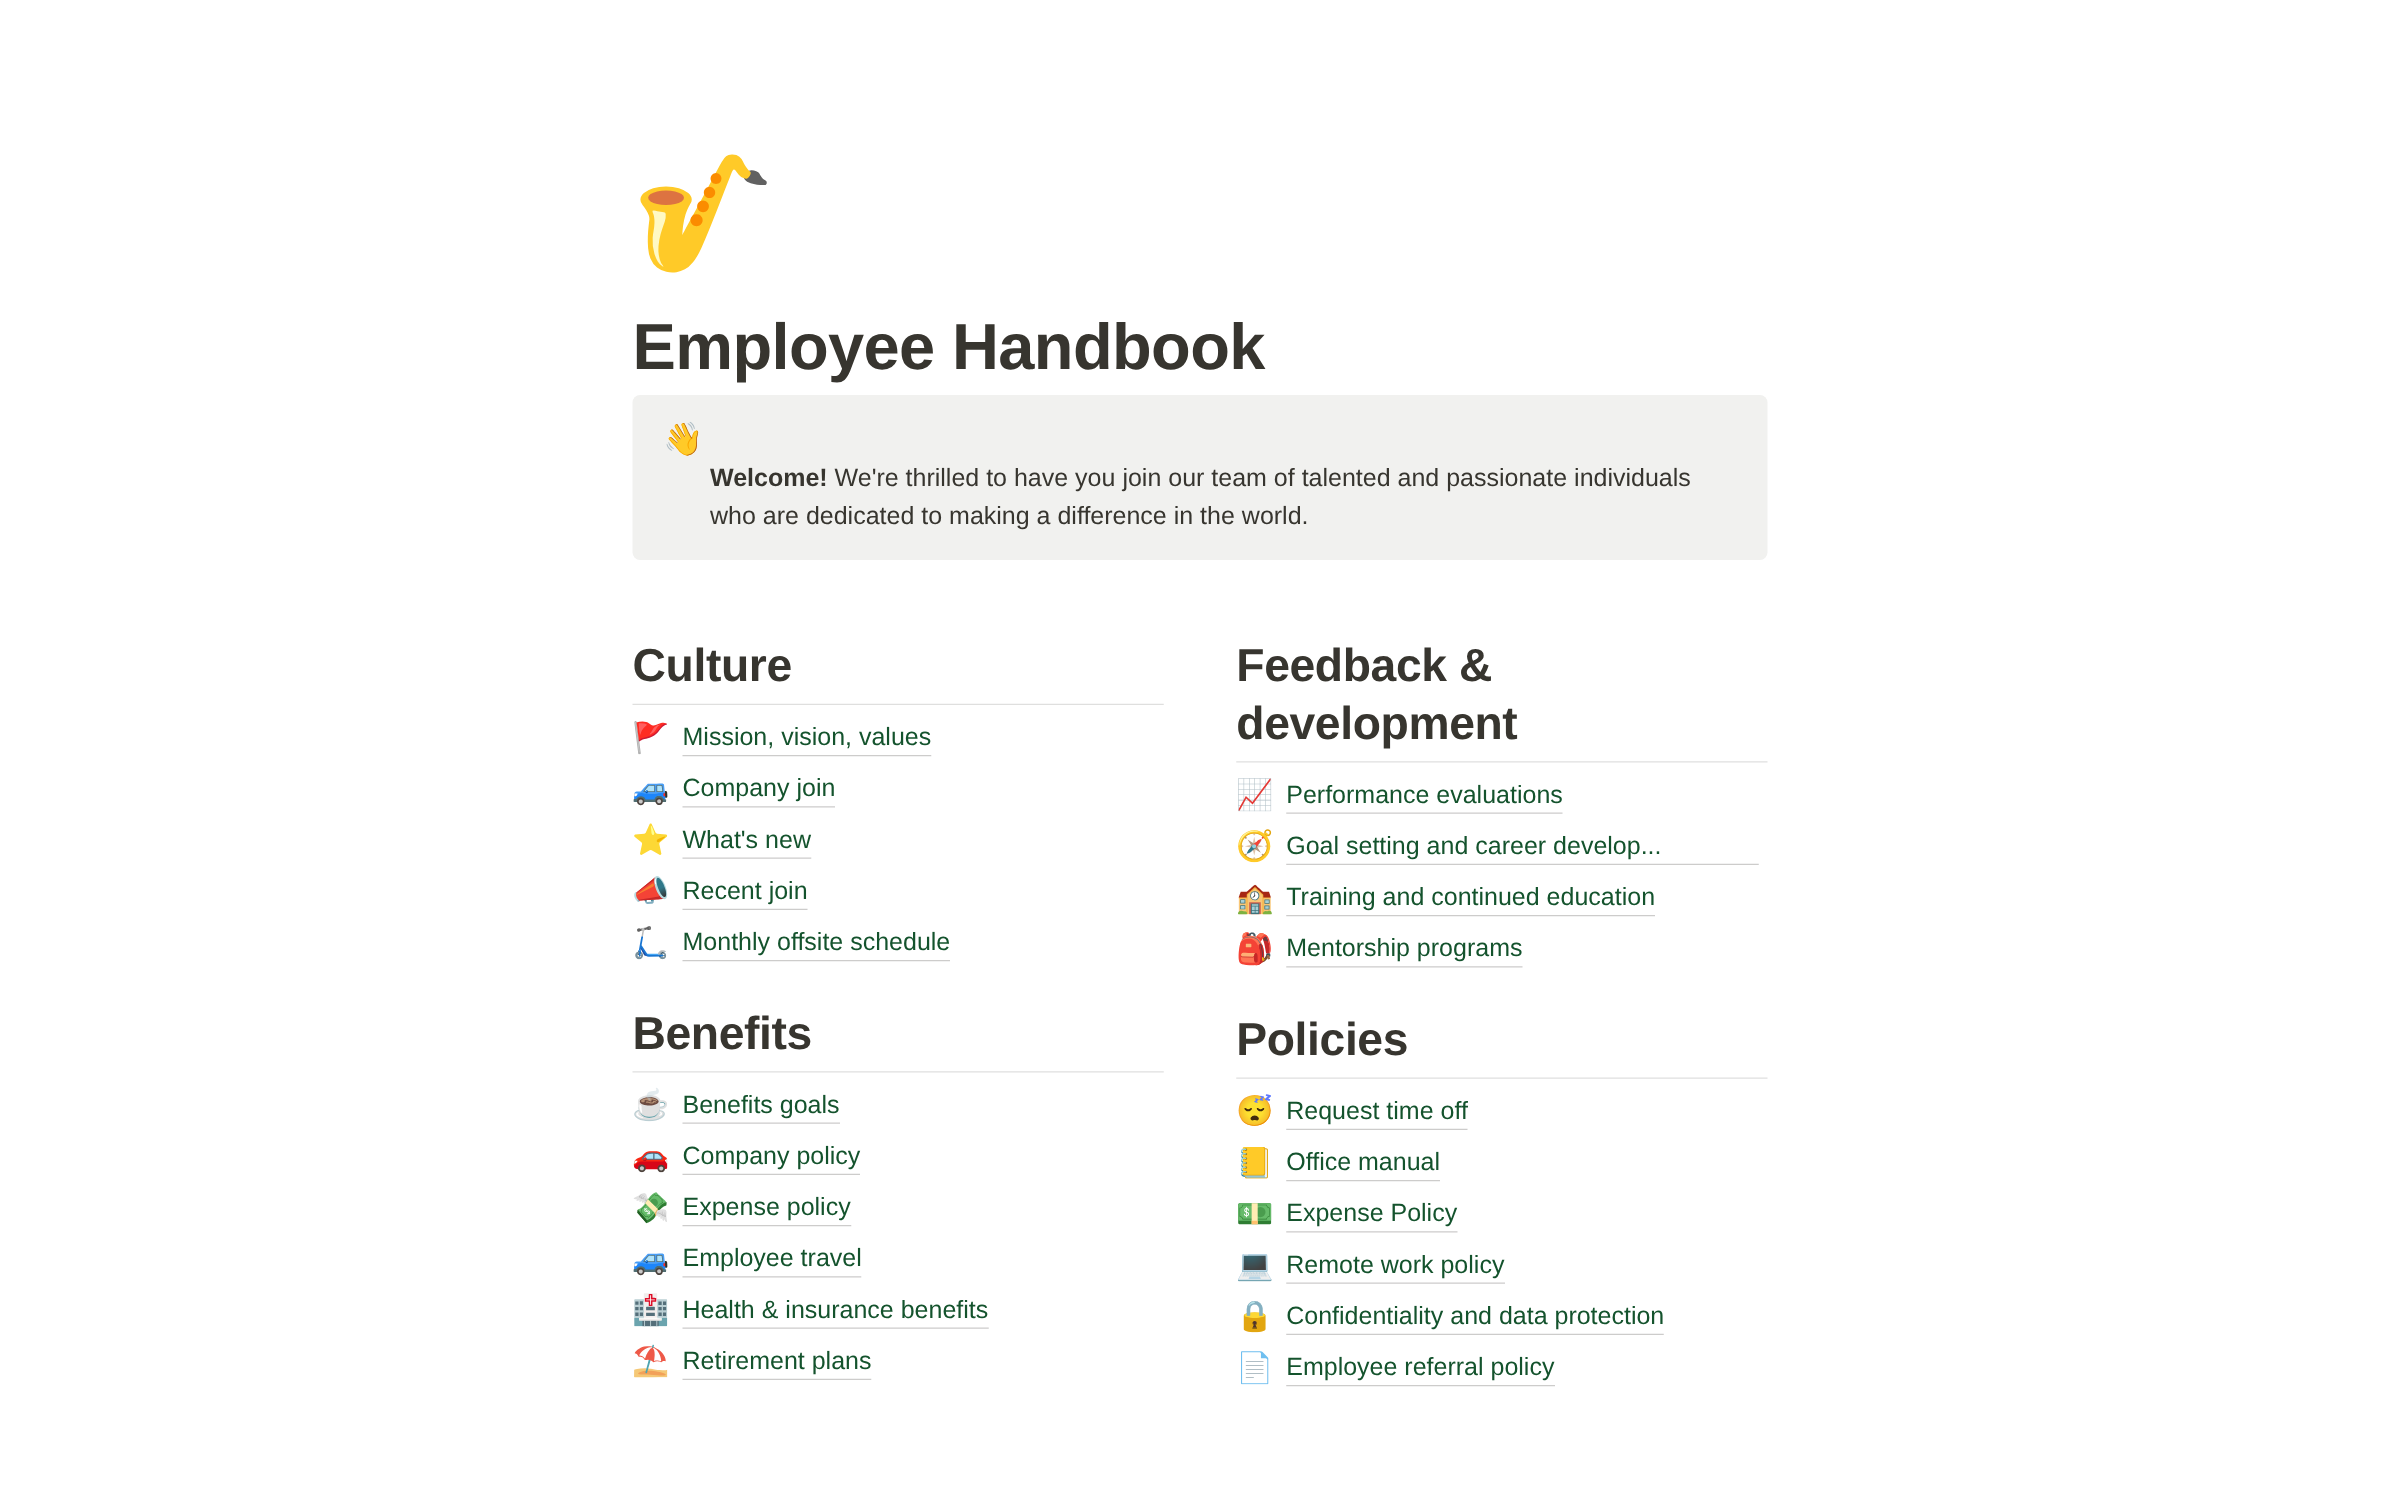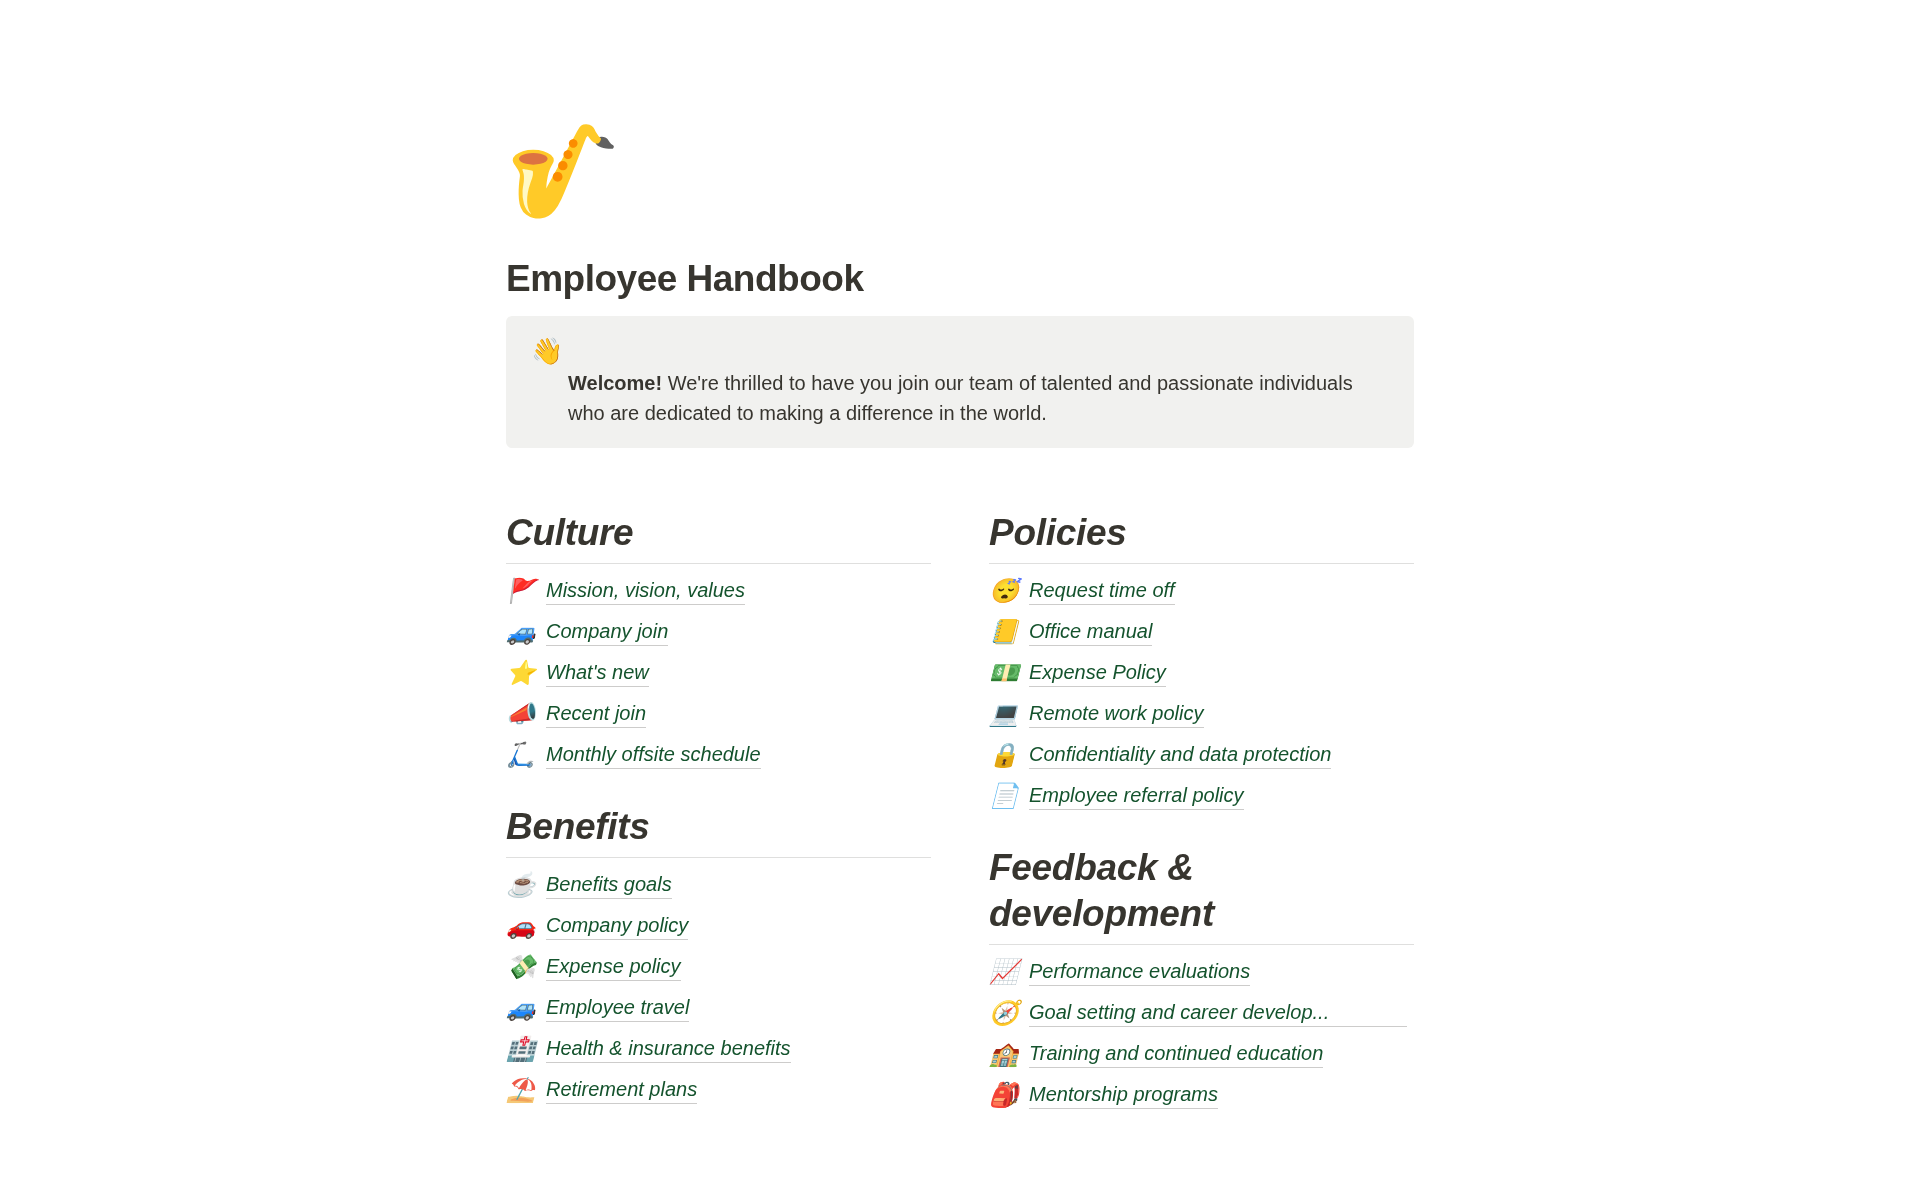--- a/index.html
+++ b/index.html
@@ -18,21 +18,21 @@
   }
   .page-icon {
     display: block;
     font-size: 92px;
     line-height: 97px;
     height: 97px;
     cursor: pointer;
   }
   .page-title {
     margin-top: 30px;
-    font-size: 37px;
+    font-size: 52px;
     line-height: 57px;
     font-weight: 700;
     letter-spacing: -0.5px;
     color: #37352f;
   }
   .callout {
     margin-top: 9px;
     display: flex;
     align-items: flex-start;
     gap: 11px;
@@ -48,21 +48,20 @@
     width: 26px;
     flex: none;
     text-align: center;
   }
   .callout-text { max-width: 790px; margin-top: 32px; }
   .callout-text b { font-weight: 700; }
   .columns {
     display: flex;
     gap: 58px;
     margin-top: 62px;
-    font-style: italic;
   }
   .col { width: 425px; flex: none; }
   .section-heading {
     font-size: 37px;
     line-height: 46px;
     font-weight: 700;
     letter-spacing: -0.3px;
     color: #37352f;
   }
   .section + .section .section-heading { margin-top: 29px; }
@@ -168,20 +167,41 @@
           <span class="link-emoji">⛱️</span>
           <span class="link-text">Retirement plans</span>
         </div>
       </div>
 
     </div>
 
     <div class="col">
 
       <div class="section">
+        <h2 class="section-heading">Feedback &amp; development</h2>
+        <div class="divider"></div>
+        <div class="link-item">
+          <span class="link-emoji">📈</span>
+          <span class="link-text">Performance evaluations</span>
+        </div>
+        <div class="link-item">
+          <span class="link-emoji">🧭</span>
+          <span class="link-text truncated">Goal setting and career develop...</span>
+        </div>
+        <div class="link-item">
+          <span class="link-emoji">🏫</span>
+          <span class="link-text">Training and continued education</span>
+        </div>
+        <div class="link-item">
+          <span class="link-emoji">🎒</span>
+          <span class="link-text">Mentorship programs</span>
+        </div>
+      </div>
+
+      <div class="section">
         <h2 class="section-heading">Policies</h2>
         <div class="divider"></div>
         <div class="link-item">
           <span class="link-emoji">😴</span>
           <span class="link-text">Request time off</span>
         </div>
         <div class="link-item">
           <span class="link-emoji">📒</span>
           <span class="link-text">Office manual</span>
         </div>
@@ -196,37 +216,16 @@
         <div class="link-item">
           <span class="link-emoji">🔒</span>
           <span class="link-text">Confidentiality and data protection</span>
         </div>
         <div class="link-item">
           <span class="link-emoji">📄</span>
           <span class="link-text">Employee referral policy</span>
         </div>
       </div>
 
-      <div class="section">
-        <h2 class="section-heading">Feedback &amp; development</h2>
-        <div class="divider"></div>
-        <div class="link-item">
-          <span class="link-emoji">📈</span>
-          <span class="link-text">Performance evaluations</span>
-        </div>
-        <div class="link-item">
-          <span class="link-emoji">🧭</span>
-          <span class="link-text truncated">Goal setting and career develop...</span>
-        </div>
-        <div class="link-item">
-          <span class="link-emoji">🏫</span>
-          <span class="link-text">Training and continued education</span>
-        </div>
-        <div class="link-item">
-          <span class="link-emoji">🎒</span>
-          <span class="link-text">Mentorship programs</span>
-        </div>
-      </div>
-
     </div>
 
   </div>
 </div>
 
 </body></html>

